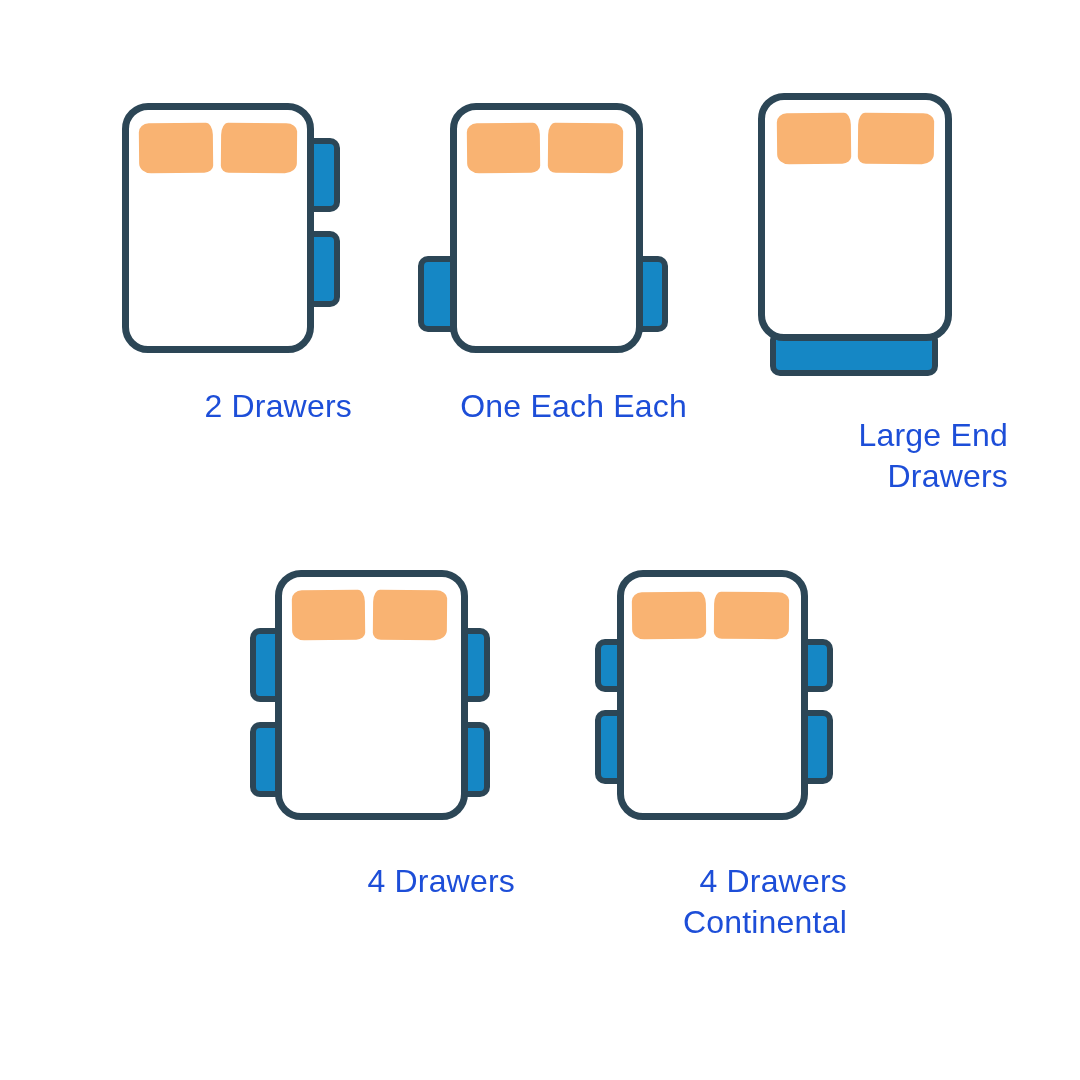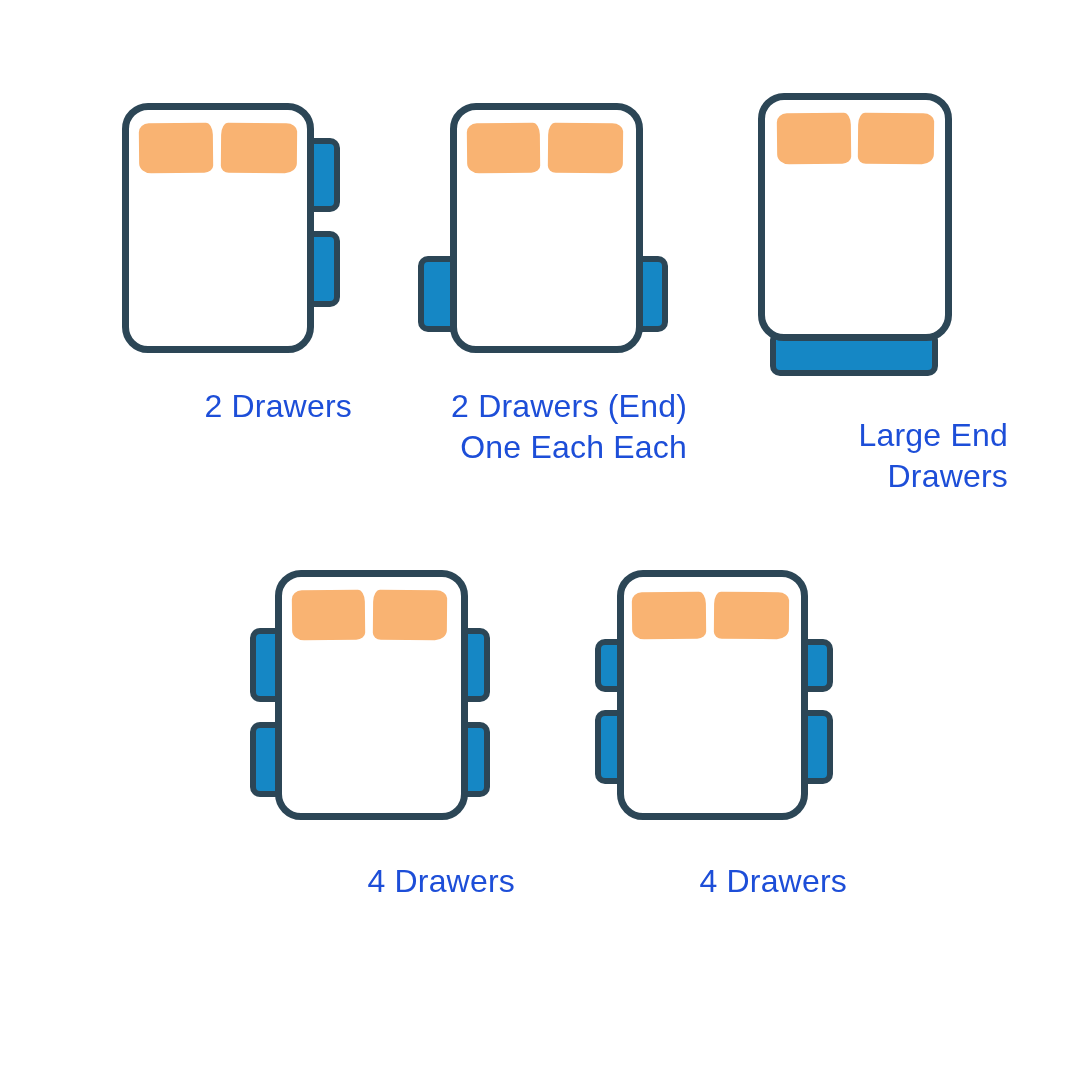--- a/index.html
+++ b/index.html
@@ -40,21 +40,20 @@
     </div>
   </div>
 
   <div>
     <div class="drawer" style="left:418px;top:256px;width:45px;height:76px;"></div>
     <div class="drawer" style="left:623px;top:256px;width:45px;height:76px;"></div>
     <div class="bed" style="left:450px;top:103px;width:193px;height:250px;"></div>
     <div class="pillow pl" style="left:467px;top:123px;width:73px;height:50px;"></div>
     <div class="pillow pr" style="left:548px;top:123px;width:75px;height:50px;"></div>
     <div class="label" style="left:387px;top:386px;width:300px;">
-      <div>2 Drawers (End)</div>
       <div>One Each Each</div>
     </div>
   </div>
 
   <div>
     <div class="drawer" style="left:770px;top:330px;width:168px;height:46px;"></div>
     <div class="bed" style="left:758px;top:93px;width:194px;height:248px;"></div>
     <div class="pillow pl" style="left:777px;top:113px;width:74px;height:51px;"></div>
     <div class="pillow pr" style="left:858px;top:113px;width:76px;height:51px;"></div>
     <div class="label" style="left:708px;top:396px;width:300px;margin-top:19px;">
@@ -80,16 +79,17 @@
   <div>
     <div class="drawer" style="left:595px;top:639px;width:45px;height:53px;"></div>
     <div class="drawer" style="left:595px;top:710px;width:45px;height:74px;"></div>
     <div class="drawer" style="left:788px;top:639px;width:45px;height:53px;"></div>
     <div class="drawer" style="left:788px;top:710px;width:45px;height:74px;"></div>
     <div class="bed" style="left:617px;top:570px;width:191px;height:250px;"></div>
     <div class="pillow pl" style="left:632px;top:592px;width:74px;height:47px;"></div>
     <div class="pillow pr" style="left:714px;top:592px;width:75px;height:47px;"></div>
     <div class="label" style="left:547px;top:861px;width:300px;">
       <div>4 Drawers</div>
+      <div>Continental</div>
     </div>
   </div>
 
 </div>
 
 </body></html>

